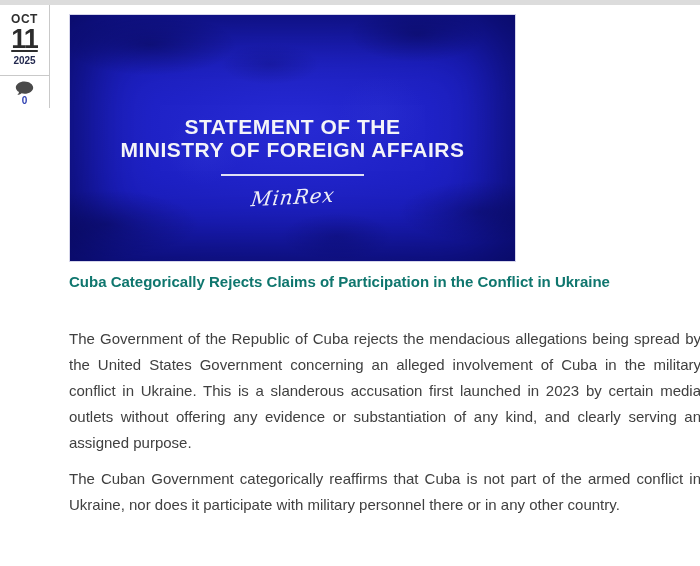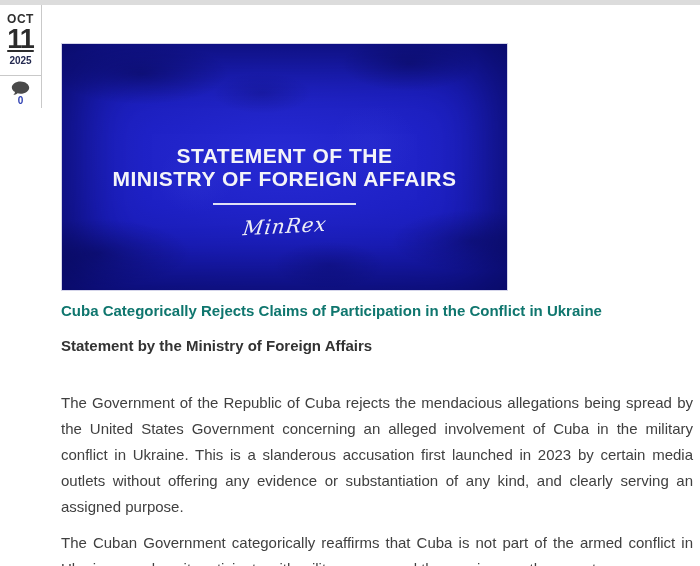--- a/index.html
+++ b/index.html
@@ -12,21 +12,21 @@
   .topbar {
     width: 700px; height: 5px;
     background: #dcdcdc;
   }
   .layout {
     display: flex;
     align-items: flex-start;
   }
   
   .sidebar {
-    width: 42px;
+    width: 50px;
     min-height: 103px;
     border-right: 1px solid #c9c9c9;
     text-align: center;
     flex-shrink: 0;
   }
   .date-block {
     padding: 8px 2px 6px 2px;
     border-bottom: 1px solid #c9c9c9;
   }
   .date-month {
@@ -59,21 +59,20 @@
     padding: 9px 0 0 19px;
     width: 652px;
   }
   .hero {
     position: relative;
     width: 447px; height: 248px;
     border: 1px solid #d5d5ea;
     background:
       radial-gradient(ellipse 130% 110% at 50% 45%, #272ad4 0%, #1b1ec0 38%, #1215a4 68%, #0b0d83 92%, #090a74 100%);
     overflow: hidden;
-    margin-top: 29px;
   }
   .hero-texture {
     position: absolute; inset: 0;
     background:
       radial-gradient(ellipse 28% 18% at 18% 12%, rgba(0,0,40,0.35) 0%, rgba(0,0,40,0) 70%),
       radial-gradient(ellipse 22% 16% at 78% 8%,  rgba(0,0,40,0.30) 0%, rgba(0,0,40,0) 70%),
       radial-gradient(ellipse 30% 20% at 8% 85%,  rgba(0,0,40,0.30) 0%, rgba(0,0,40,0) 70%),
       radial-gradient(ellipse 26% 18% at 92% 80%, rgba(0,0,40,0.28) 0%, rgba(0,0,40,0) 70%),
       radial-gradient(ellipse 16% 12% at 45% 20%, rgba(0,0,50,0.18) 0%, rgba(0,0,50,0) 70%),
       radial-gradient(ellipse 18% 14% at 60% 90%, rgba(0,0,50,0.20) 0%, rgba(0,0,50,0) 70%),
@@ -171,20 +170,19 @@
           <div>MINISTRY OF FOREIGN AFFAIRS</div>
         </div>
         <div class="hero-rule"></div>
         <span class="hero-signature">MinRex</span>
       </div>
     </figure>
 
 
     <h1 class="post-title">Cuba Categorically Rejects Claims of Participation in the Conflict in Ukraine</h1>
 
-    <h2 class="post-subtitle">Statement by the Ministry of Foreign Affairs</h2>
 
     <p class="body-paragraph">The Government of the Republic of Cuba rejects the mendacious allegations being spread by the United States Government concerning an alleged involvement of Cuba in the military conflict in Ukraine. This is a slanderous accusation first launched in 2023 by certain media outlets without offering any evidence or substantiation of any kind, and clearly serving an assigned purpose.</p>
 
     <p class="body-paragraph">The Cuban Government categorically reaffirms that Cuba is not part of the armed conflict in Ukraine, nor does it participate with military personnel there or in any other country.</p>
 
   </main>
 </div>
 
 </body></html>

